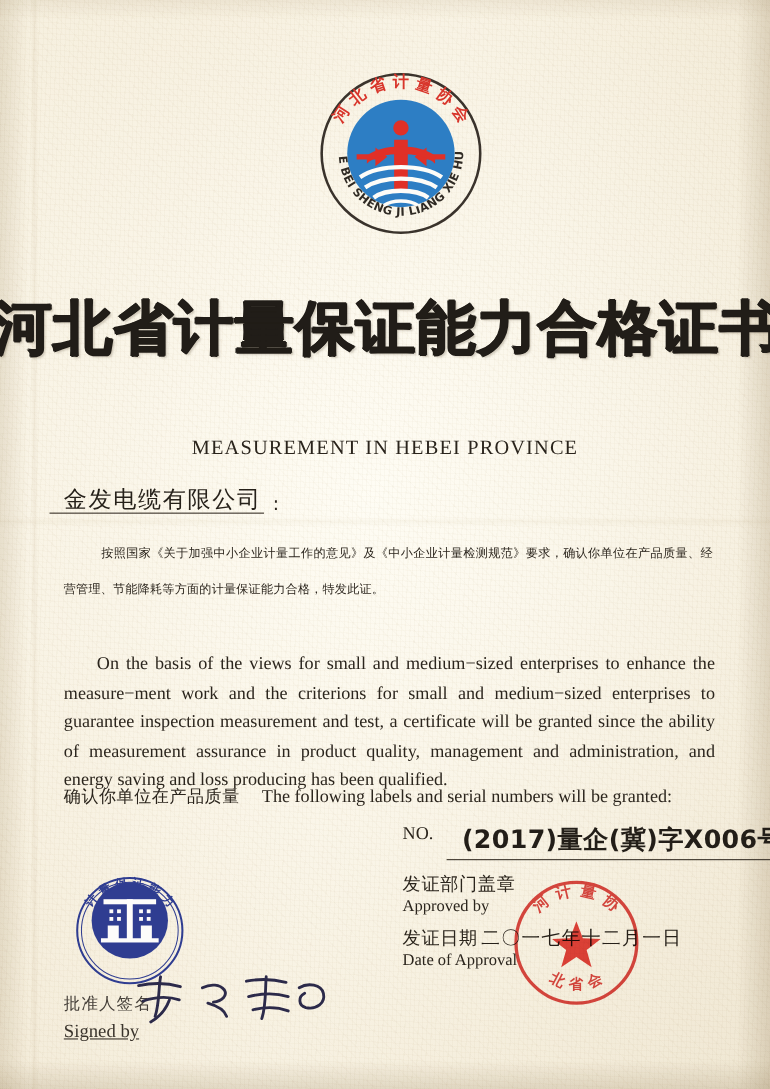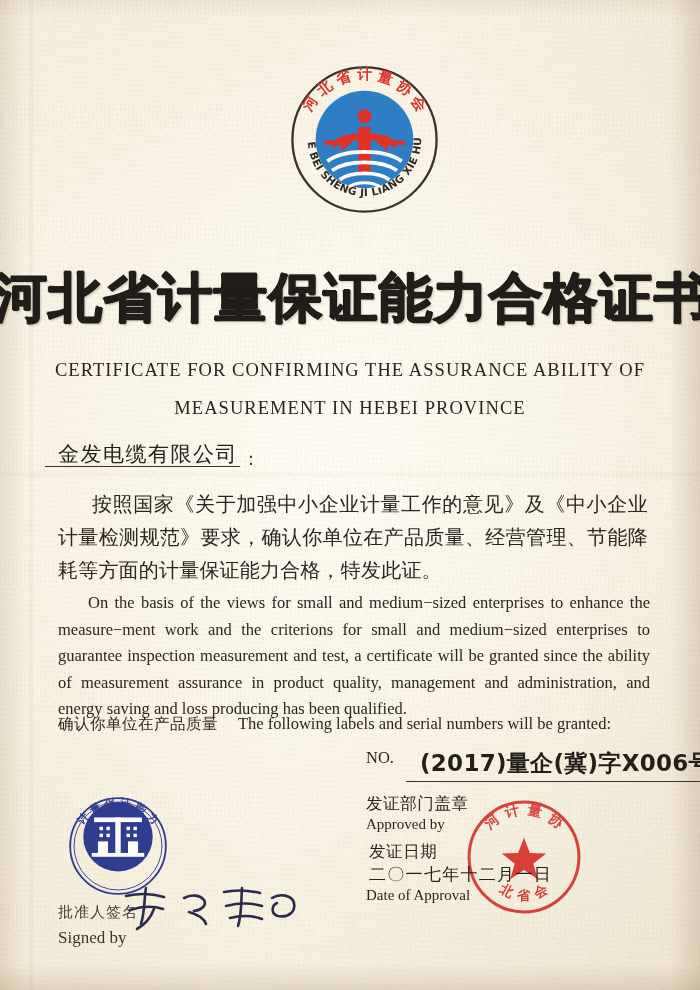--- a/index.html
+++ b/index.html
@@ -131,22 +131,22 @@
     margin-left: 8px;
     padding-bottom: 1px;
   }
 
   
   .cn-body {
     position: absolute;
     top: 488px;
     left: 58px;
     width: 590px;
-    font-family: Liberation Sans, sans-serif;
-    font-size: 20px;
+    font-family: Liberation Mono, monospace;
+    font-size: 11px;
     line-height: 33px;
     color: #2b251d;
     text-indent: 34px;
     text-align: justify;
     letter-spacing: 0.2px;
   }
 
   
   .en-body {
     position: absolute;
@@ -224,21 +224,21 @@
     color: #2b251d;
     letter-spacing: 0.6px;
     white-space: nowrap;
   }
   .ap-en {
     font-family: "Liberation Serif", "DejaVu Serif", serif;
     font-size: 15px;
     color: #2b251d;
     margin: 1px 0 7px 0;
   }
-  .ap-date-row { display: flex; align-items: baseline; white-space: nowrap; flex-direction: column; }
+  .ap-date-row { display: flex; align-items: baseline; white-space: nowrap; }
   .ap-date-label {
     font-family: "DejaVu Sans", "Liberation Sans", sans-serif;
     font-size: 16.5px;
     color: #2b251d;
     letter-spacing: 0.6px;
   }
   .ap-date-value {
     font-family: "DejaVu Sans", "Liberation Sans", sans-serif;
     font-size: 17px;
     color: #262019;
@@ -269,20 +269,21 @@
     font-family: "DejaVu Sans", "Liberation Sans", sans-serif;
     font-size: 15px;
     color: #46403a;
     letter-spacing: 1px;
   }
   .sign-en {
     font-family: "Liberation Serif", "DejaVu Serif", serif;
     font-size: 17px;
     color: #3a342c;
     margin-top: 6px;
+    text-decoration: underline;
   }
   .handwriting {
     position: absolute;
     left: 120px;
     top: 884px;
     width: 190px;
     height: 48px;
     z-index: 6;
   }
 
@@ -326,21 +327,20 @@
       <path d="M 60,103 C 75,88 125,88 140,103 L 140,112 C 125,97 75,97 60,112 Z" fill="#e03027"></path>
 
       <path d="M 52,128 C 74,112 126,112 148,128" fill="none" stroke="#fdfcf8" stroke-width="5"></path>
       <path d="M 58,140 C 78,126 122,126 142,140" fill="none" stroke="#fdfcf8" stroke-width="5"></path>
       <path d="M 68,152 C 82,141 118,141 132,152" fill="none" stroke="#fdfcf8" stroke-width="5"></path>
       <path d="M 80,161 C 90,154 110,154 120,161" fill="none" stroke="#fdfcf8" stroke-width="4"></path>
     </svg>
   </div>
 
   <div class="cn-title layer">河北省计量保证能力合格证书</div>
-  <div class="en-title l1 layer">CERTIFICATE FOR CONFIRMING THE ASSURANCE ABILITY OF</div>
   <div class="en-title l2 layer">MEASUREMENT IN HEBEI PROVINCE</div>
 
   <div class="recipient-row layer">
     <span class="recipient-name">金发电缆有限公司</span>
     <span class="recipient-rule"></span>
     <span class="recipient-colon">:</span>
   </div>
 
   <div class="cn-body layer">按照国家《关于加强中小企业计量工作的意见》及《中小企业计量检测规范》要求，确认你单位在产品质量、经营管理、节能降耗等方面的计量保证能力合格，特发此证。</div>
   <div class="en-body layer">On the basis of the views for small and medium−sized enterprises to enhance the measure−ment work and the criterions for small and medium−sized enterprises to guarantee inspection measurement and test, a certificate will be granted since the ability of measurement assurance in product quality, management and administration, and energy saving and loss producing has been qualified.</div>

